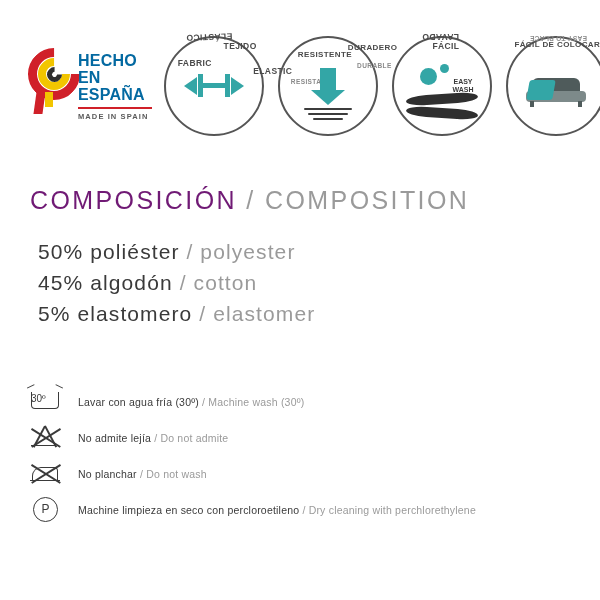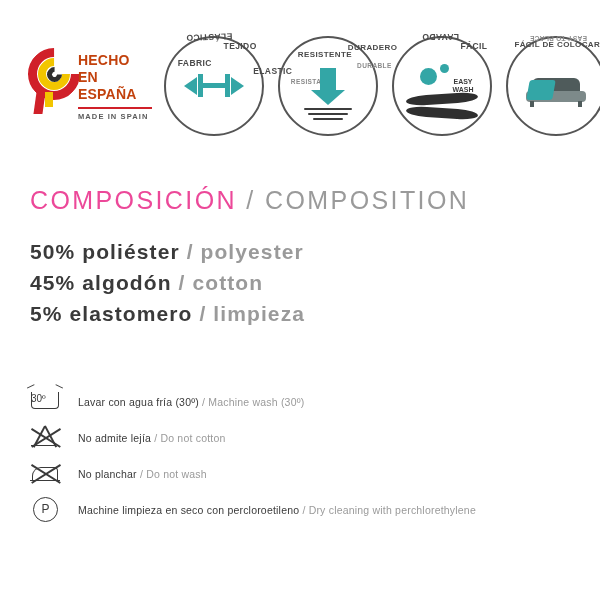--- a/index.html
+++ b/index.html
@@ -109,22 +109,22 @@
   }
   .hecho-text {
     position: absolute;
     left: 56px;
     top: 18px;
     width: 78px;
   }
   .hecho-l1, .hecho-l2 {
     font-family: "Liberation Sans", sans-serif;
     font-weight: 700;
-    font-size: 14px;
-    color: #c2410c;
+    font-size: 16px;
+    color: #0369a1;
     letter-spacing: .2px;
     line-height: 17px;
   }
   .hecho-rule {
     width: 74px;
     height: 2px;
     background: #d02029;
     margin: 4px 0 3px 0;
   }
   .hecho-l3 {
@@ -260,30 +260,29 @@
   
   .composition-head {
     position: absolute;
     left: 30px;
     top: 186px;
     font-size: 25px;
     letter-spacing: 2.4px;
     color: #3a3a3a;
     white-space: nowrap;
   }
-  .composition-head .es { color: #ec4899; }
+  .composition-head .es { color: #701a75; }
   .composition-head .sep { color: #9a9a9a; }
   .composition-head .en { color: #9a9a9a; text-align: right; }
 
   .comp-list {
     position: absolute;
-    left: 30px;
+    left: 38px;
     top: 236px;
     width: 540px;
-    font-weight: bold;
   }
   .comp-line {
     font-size: 21px;
     letter-spacing: 1.1px;
     line-height: 31px;
     color: #3a3a3a;
     white-space: nowrap;
   }
   .comp-line .en { color: #9a9a9a; }
   .comp-line .sep { color: #9a9a9a; }
@@ -484,21 +483,21 @@
     <div class="b3-lines">
         <i></i>
         <i></i>
         <i></i>
       </div>
   </div>
 
   <div class="badge">
     <div class="badge-circle"></div>
     <div class="ring-text">
-      <span style="transform: rotate(-12deg) translate(0,-46px) rotate(12deg); margin-left: 28px;">FÁCIL</span>
+      <span style="transform: rotate(-12deg) translate(0,-46px) rotate(12deg);">FÁCIL</span>
       <span style="transform: rotate(180deg) translate(-17px,44px);">LAVADO</span>
     </div>
     <div class="dot-lg"></div>
     <div class="dot-sm"></div>
     <div class="easy-wash">
       <div>EASY</div>
       <div>WASH</div>
     </div>
     <div class="wave wave1"></div>
     <div class="wave wave2"></div>
@@ -533,21 +532,21 @@
     <span class="en">polyester</span>
   </div>
   <div class="comp-line">
     <span>45% algodón</span>
     <span class="sep">/</span>
     <span class="en">cotton</span>
   </div>
   <div class="comp-line">
     <span>5% elastomero</span>
     <span class="sep">/</span>
-    <span class="en">limpieza</span>
+    <span class="en">elastomer</span>
   </div>
 </div>
 
 <div class="care">
 
   <div class="care-row">
     <div class="care-icon">
       <div class="tub"></div>
       <div class="tub-label">30º</div>
     </div>
@@ -560,21 +559,21 @@
 
   <div class="care-row">
     <div class="care-icon">
       <div class="tri-outline"></div>
       <div class="tri-base"></div>
       <div class="cross"></div>
     </div>
     <div class="care-text">
       <span>No admite lejía</span>
       <span class="en">/</span>
-      <span class="en">Do not cotton</span>
+      <span class="en">Do not admite</span>
     </div>
   </div>
 
   <div class="care-row">
     <div class="care-icon">
       <div class="iron-body"></div>
       <div class="iron-base"></div>
       <div class="cross"></div>
     </div>
     <div class="care-text">

